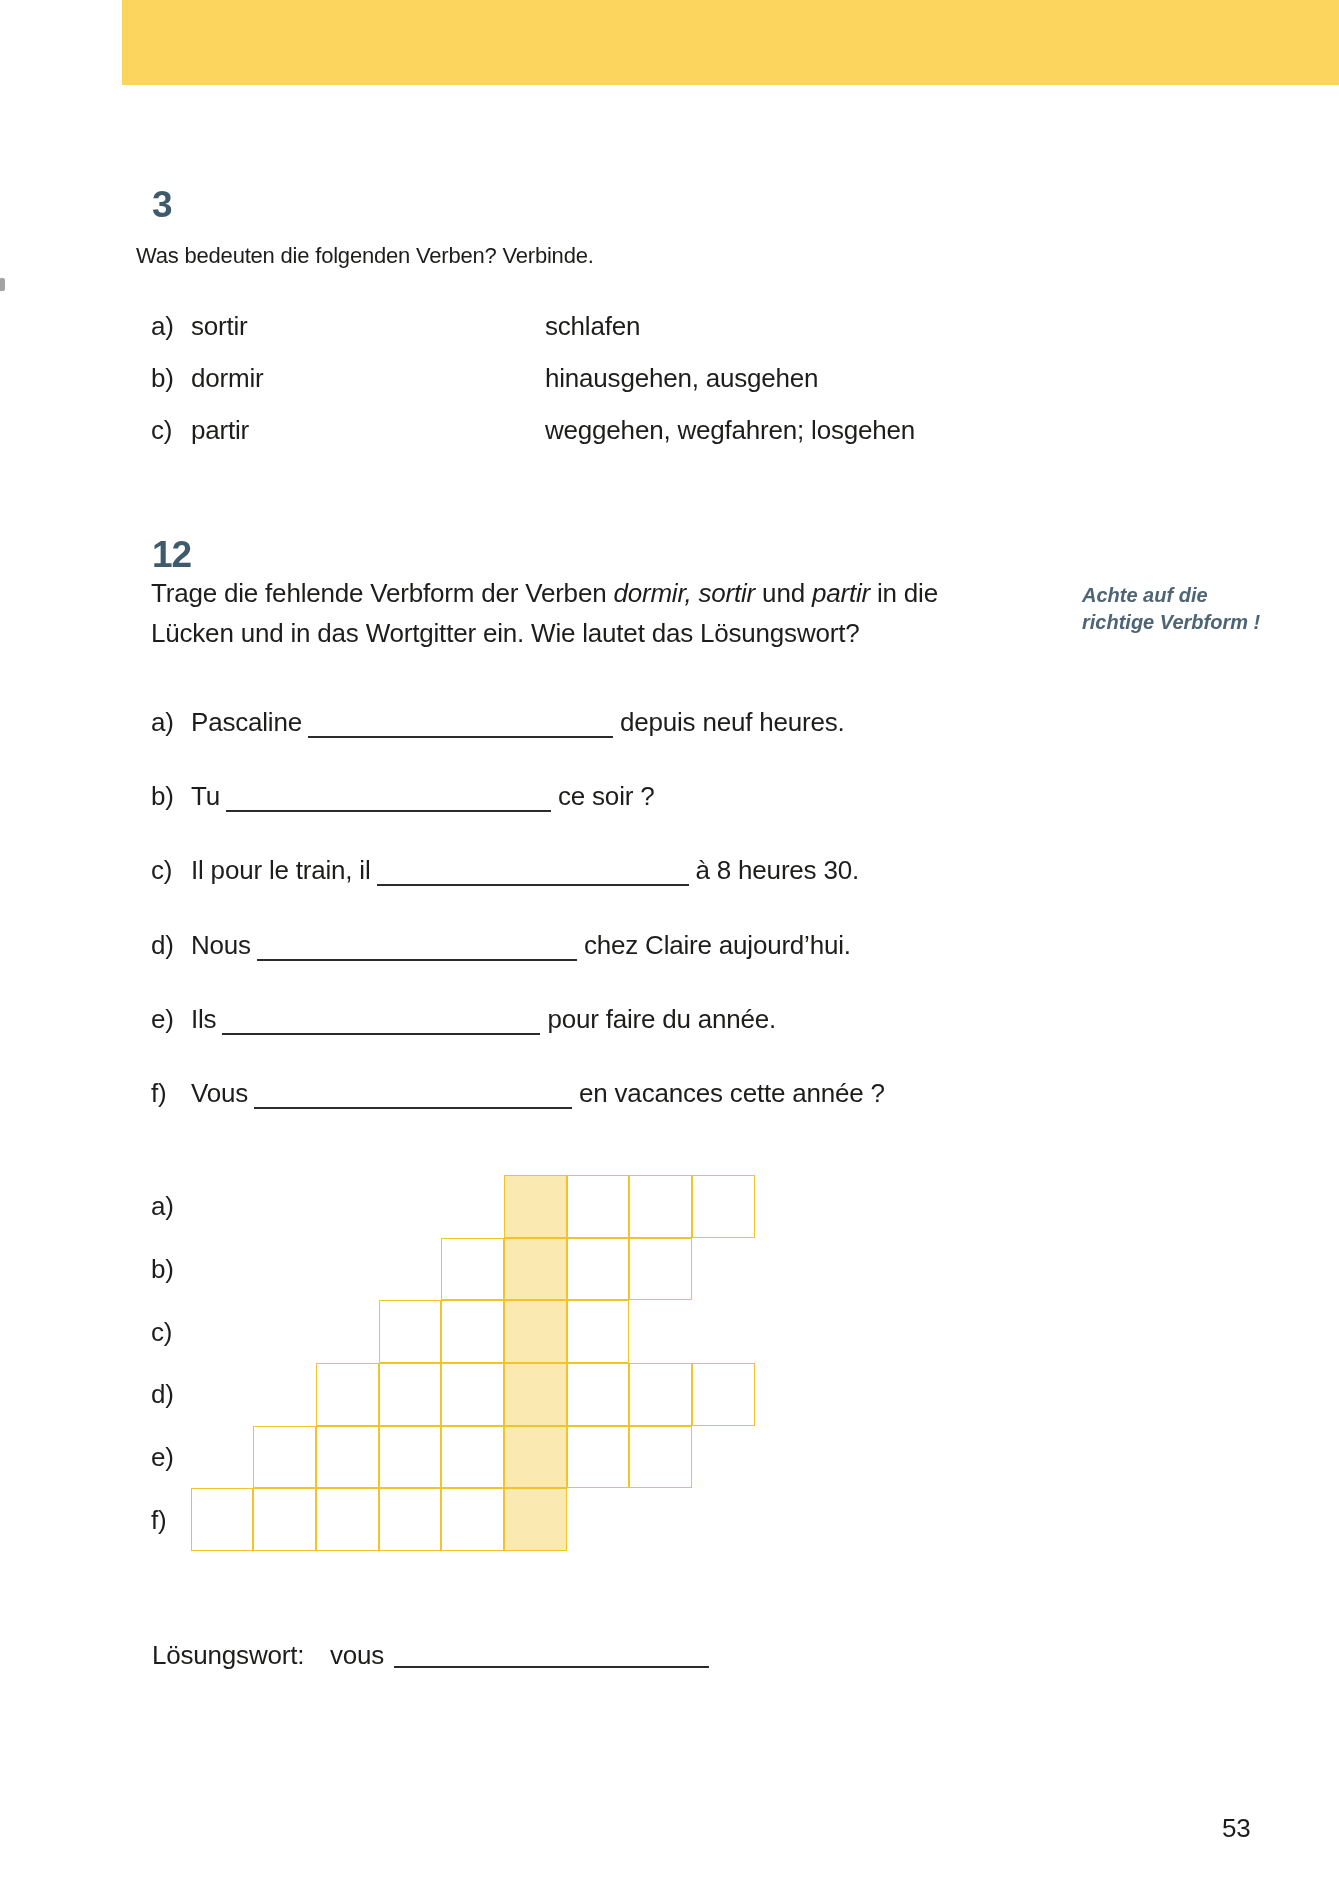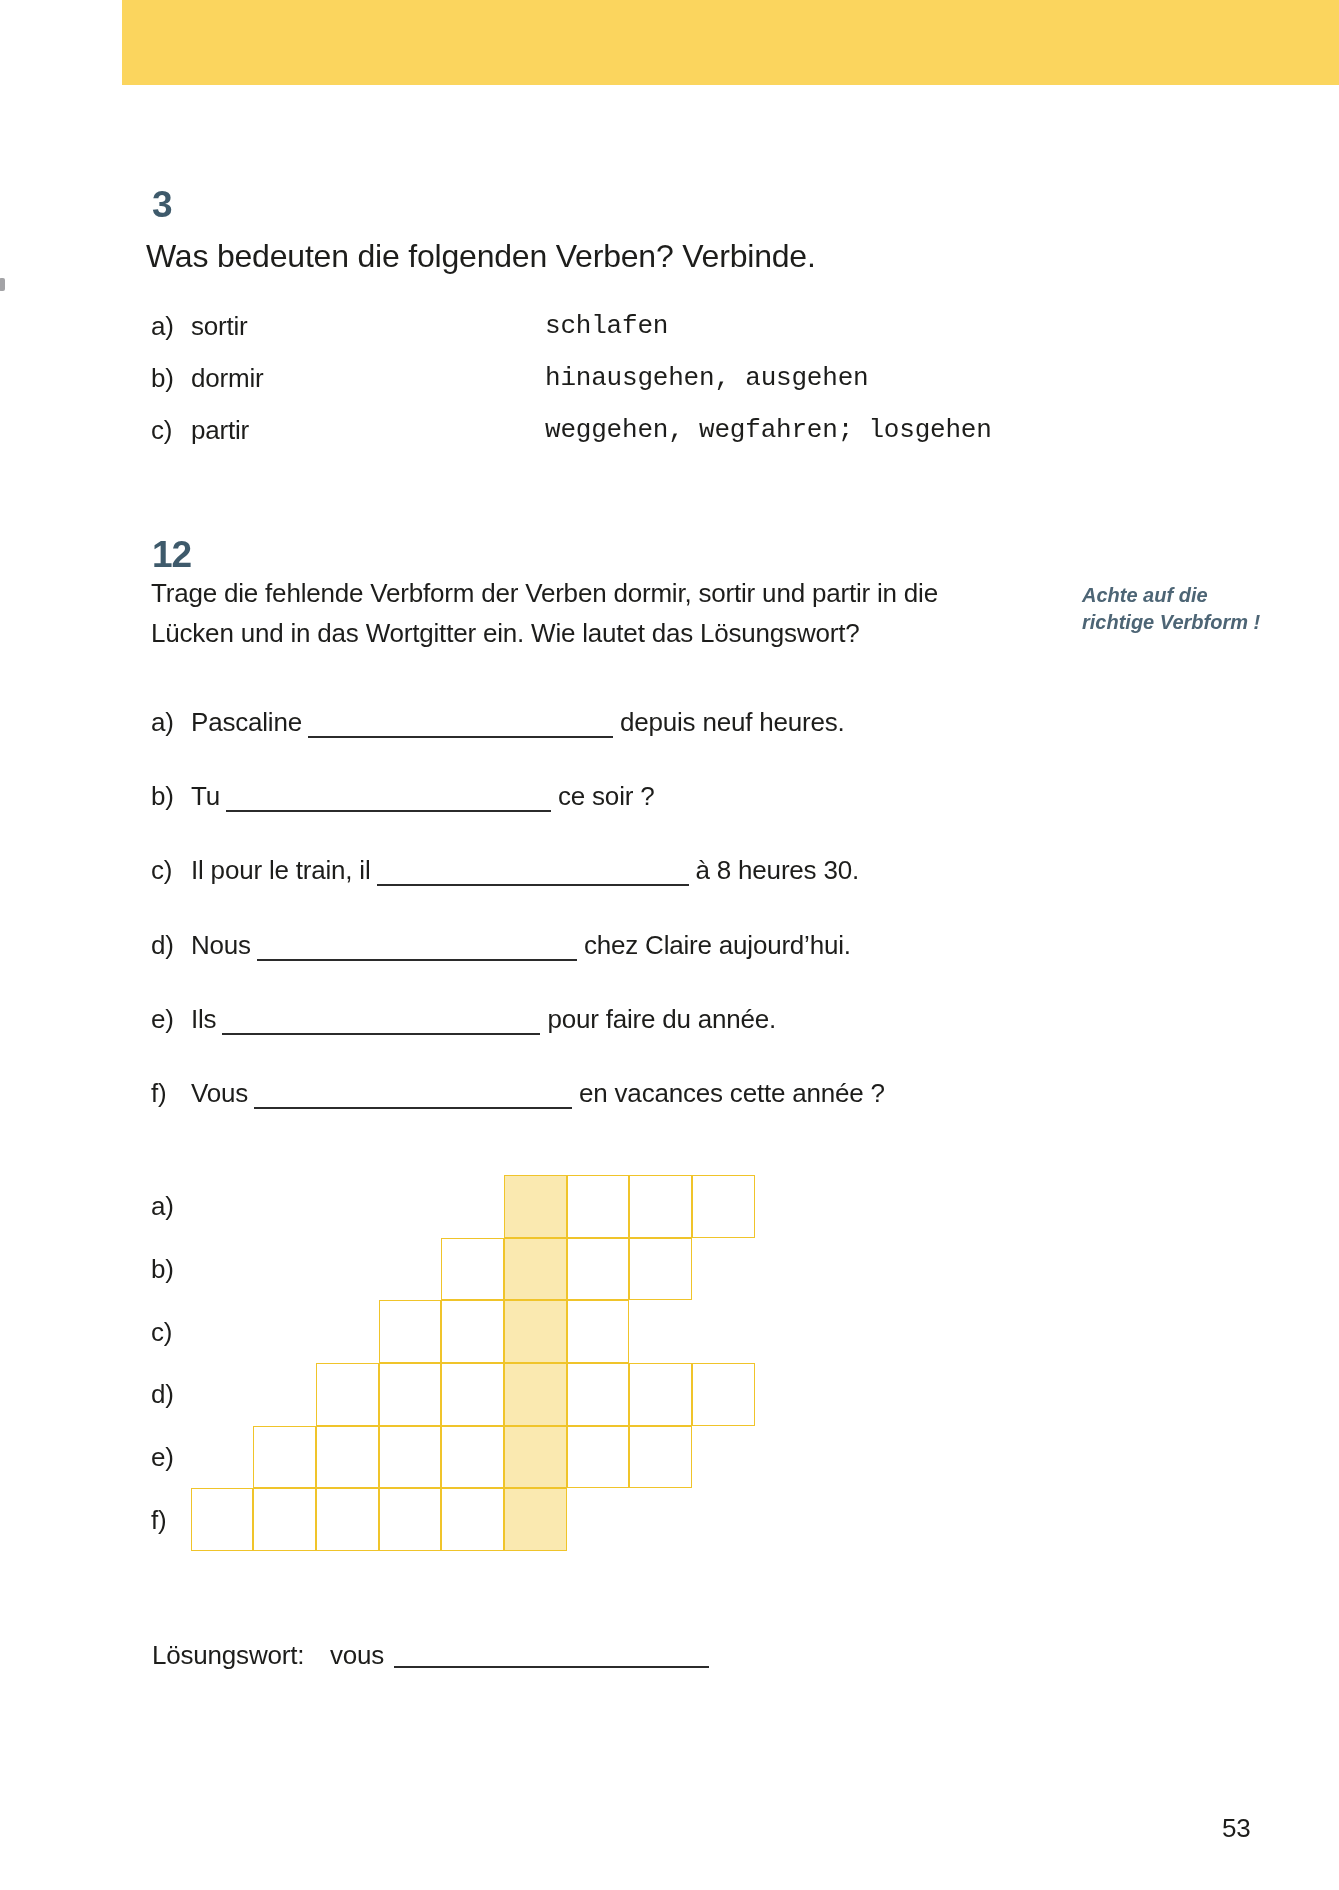--- a/index.html
+++ b/index.html
@@ -3,27 +3,27 @@
 <meta charset="utf-8">
 <style>
   html,body{margin:0;padding:0;background:#ffffff;}
   .page{
     position:relative;width:1339px;height:1890px;background:#ffffff;overflow:hidden;
     font-family:"Liberation Sans",sans-serif;color:#1d1d1b;letter-spacing:-0.2px;
   }
   .band{position:absolute;left:122px;top:0;width:1217px;height:85px;background:#fbd55e;}
   .edge-mark{position:absolute;left:-1px;top:278px;width:6px;height:13px;background:#a3a3a6;border-radius:2px;}
   .ex-num{position:absolute;left:152px;font-size:37px;font-weight:bold;color:#3e5a6b;letter-spacing:-1px;line-height:1;}
-  .ex-title{position:absolute;left:146px;font-size:32px;line-height:34px;}
+  .ex-title{position:absolute;left:136px;font-size:22px;line-height:34px;}
   .pairs{position:absolute;left:151px;top:309px;width:900px;}
   .pair-row{position:relative;height:52px;line-height:34px;font-size:26px;}
   .item-label{display:inline-block;width:40px;}
-  .translation{position:absolute;left:394px;top:0;font-family:Liberation Mono, monospace;}
+  .translation{position:absolute;left:394px;top:0;}
   .intro{position:absolute;left:151px;top:573px;font-size:26px;line-height:40px;width:880px;}
-  .intro .it{}
+  .intro .it{font-style:italic;}
   .side-note{position:absolute;left:1082px;top:582px;width:230px;font-size:20px;line-height:27px;
     font-style:italic;font-weight:bold;color:#4d6575;letter-spacing:0;}
   .fills{position:absolute;left:151px;top:705px;width:1000px;}
   .fill-row{height:74.2px;line-height:34px;font-size:26px;white-space:nowrap;}
   .blank{display:inline-block;height:24px;border-bottom:2px solid #2b2b2b;vertical-align:-7px;margin:0 7px 0 6px;}
   .grid{position:absolute;left:190.8px;top:1175px;}
   .cell{position:absolute;box-sizing:border-box;width:62.66px;height:62.66px;border:1.5px solid #f0c42a;background:#ffffff;}
   .cell.hl{background:#fae9b0;}
   .grid-label{position:absolute;left:151px;font-size:26px;line-height:34px;}
   .solution-label{position:absolute;left:152px;top:1638px;font-size:26px;line-height:34px;}

